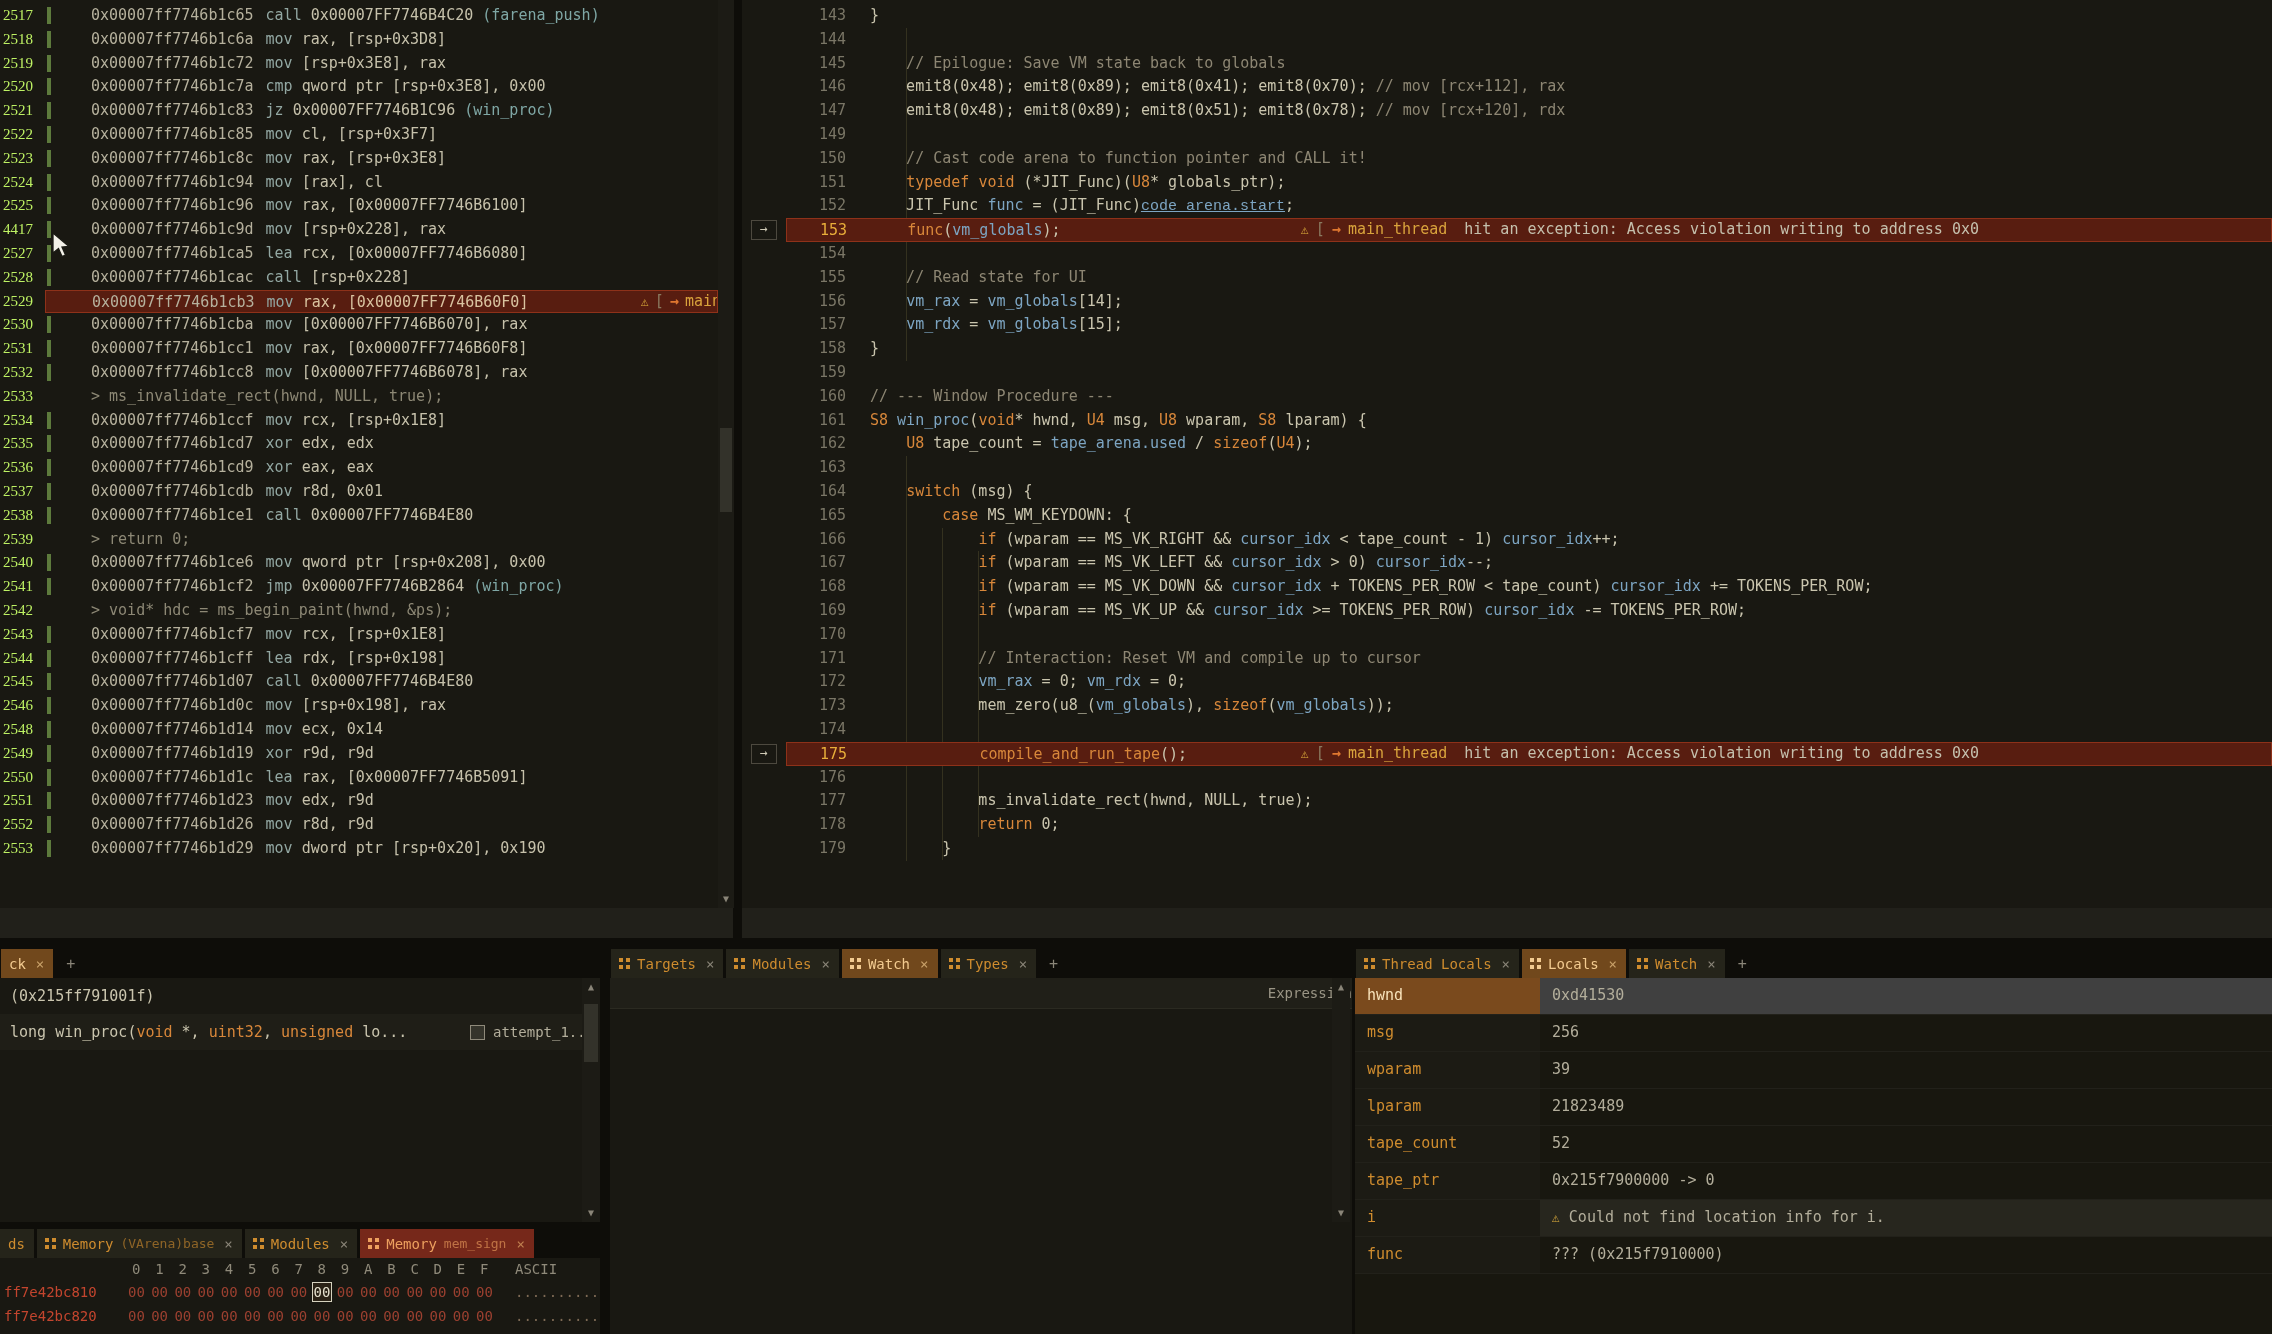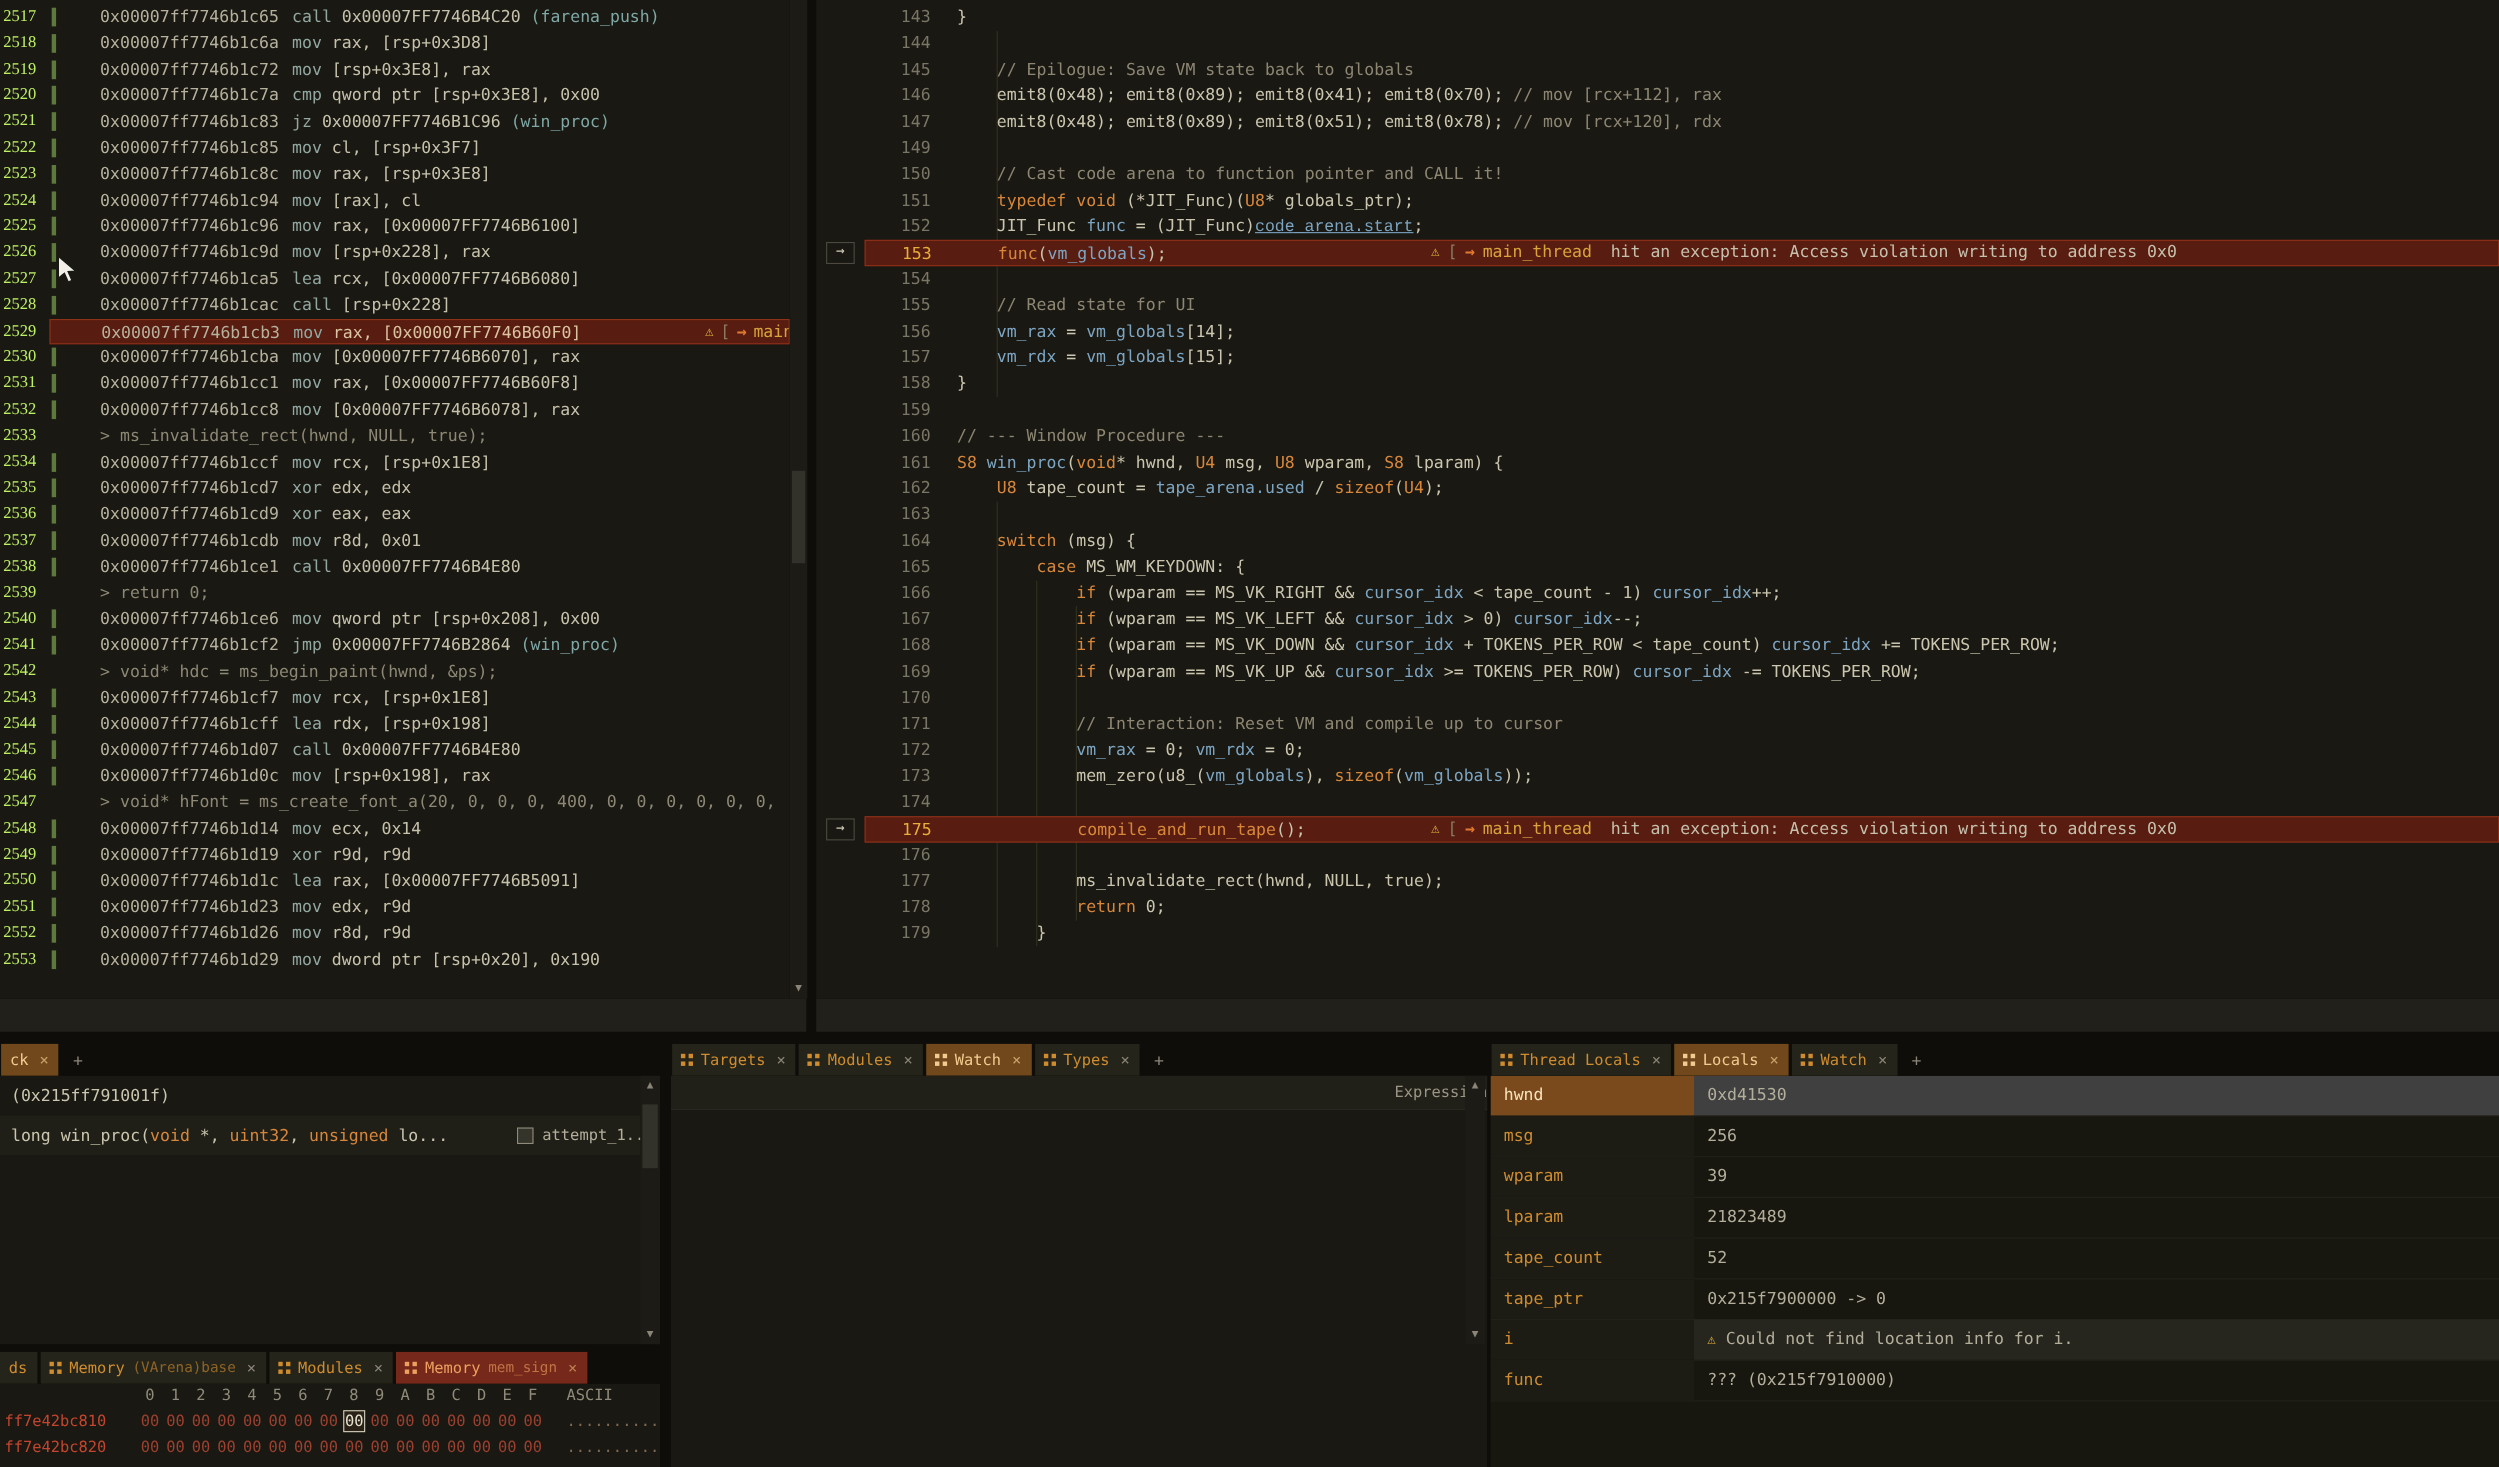--- a/index.html
+++ b/index.html
@@ -115,42 +115,41 @@
     <div id="disasm-rows" style="padding-top:4px">
         <div class="drow"><span class="dln">2517</span><div class="dbody"><span class="dbar"></span><span class="daddr">0x00007ff7746b1c65</span><span class="dmn">call</span><span class="dops">0x00007FF7746B4C20 </span><span class="dfn">(farena_push)</span></div></div>
         <div class="drow"><span class="dln">2518</span><div class="dbody"><span class="dbar"></span><span class="daddr">0x00007ff7746b1c6a</span><span class="dmn">mov</span><span class="dops">rax, [rsp+0x3D8]</span></div></div>
         <div class="drow"><span class="dln">2519</span><div class="dbody"><span class="dbar"></span><span class="daddr">0x00007ff7746b1c72</span><span class="dmn">mov</span><span class="dops">[rsp+0x3E8], rax</span></div></div>
         <div class="drow"><span class="dln">2520</span><div class="dbody"><span class="dbar"></span><span class="daddr">0x00007ff7746b1c7a</span><span class="dmn">cmp</span><span class="dops">qword ptr [rsp+0x3E8], 0x00</span></div></div>
         <div class="drow"><span class="dln">2521</span><div class="dbody"><span class="dbar"></span><span class="daddr">0x00007ff7746b1c83</span><span class="dmn">jz</span><span class="dops">0x00007FF7746B1C96 </span><span class="dfn">(win_proc)</span></div></div>
         <div class="drow"><span class="dln">2522</span><div class="dbody"><span class="dbar"></span><span class="daddr">0x00007ff7746b1c85</span><span class="dmn">mov</span><span class="dops">cl, [rsp+0x3F7]</span></div></div>
         <div class="drow"><span class="dln">2523</span><div class="dbody"><span class="dbar"></span><span class="daddr">0x00007ff7746b1c8c</span><span class="dmn">mov</span><span class="dops">rax, [rsp+0x3E8]</span></div></div>
         <div class="drow"><span class="dln">2524</span><div class="dbody"><span class="dbar"></span><span class="daddr">0x00007ff7746b1c94</span><span class="dmn">mov</span><span class="dops">[rax], cl</span></div></div>
         <div class="drow"><span class="dln">2525</span><div class="dbody"><span class="dbar"></span><span class="daddr">0x00007ff7746b1c96</span><span class="dmn">mov</span><span class="dops">rax, [0x00007FF7746B6100]</span></div></div>
-        <div class="drow"><span class="dln">2526</span><div class="dbody"><span class="dbar"></span><span class="daddr">0x00007ff7746b1c9d</span><span class="dmn">mov</span><span class="dops">[rsp+0x228], rax</span></div></div>
+        <div class="drow"><span class="dln">4417</span><div class="dbody"><span class="dbar"></span><span class="daddr">0x00007ff7746b1c9d</span><span class="dmn">mov</span><span class="dops">[rsp+0x228], rax</span></div></div>
         <div class="drow"><span class="dln">2527</span><div class="dbody"><span class="dbar"></span><span class="daddr">0x00007ff7746b1ca5</span><span class="dmn">lea</span><span class="dops">rcx, [0x00007FF7746B6080]</span></div></div>
         <div class="drow"><span class="dln">2528</span><div class="dbody"><span class="dbar"></span><span class="daddr">0x00007ff7746b1cac</span><span class="dmn">call</span><span class="dops">[rsp+0x228]</span></div></div>
         <div class="drow"><span class="dln">2529</span><div class="dbody derr"><span class="dbar none"></span><span class="daddr">0x00007ff7746b1cb3</span><span class="dmn">mov</span><span class="dops">rax, [0x00007FF7746B60F0]</span><span class="dbadge"><span class="bwarn">⚠</span><span class="bbr">[</span><span class="barr">→</span><span class="bthread">main_thread</span></span></div></div>
         <div class="drow"><span class="dln">2530</span><div class="dbody"><span class="dbar"></span><span class="daddr">0x00007ff7746b1cba</span><span class="dmn">mov</span><span class="dops">[0x00007FF7746B6070], rax</span></div></div>
         <div class="drow"><span class="dln">2531</span><div class="dbody"><span class="dbar"></span><span class="daddr">0x00007ff7746b1cc1</span><span class="dmn">mov</span><span class="dops">rax, [0x00007FF7746B60F8]</span></div></div>
         <div class="drow"><span class="dln">2532</span><div class="dbody"><span class="dbar"></span><span class="daddr">0x00007ff7746b1cc8</span><span class="dmn">mov</span><span class="dops">[0x00007FF7746B6078], rax</span></div></div>
         <div class="drow"><span class="dln">2533</span><div class="dbody"><span class="dsrc">&gt; ms_invalidate_rect(hwnd, NULL, true);</span></div></div>
         <div class="drow"><span class="dln">2534</span><div class="dbody"><span class="dbar"></span><span class="daddr">0x00007ff7746b1ccf</span><span class="dmn">mov</span><span class="dops">rcx, [rsp+0x1E8]</span></div></div>
         <div class="drow"><span class="dln">2535</span><div class="dbody"><span class="dbar"></span><span class="daddr">0x00007ff7746b1cd7</span><span class="dmn">xor</span><span class="dops">edx, edx</span></div></div>
         <div class="drow"><span class="dln">2536</span><div class="dbody"><span class="dbar"></span><span class="daddr">0x00007ff7746b1cd9</span><span class="dmn">xor</span><span class="dops">eax, eax</span></div></div>
         <div class="drow"><span class="dln">2537</span><div class="dbody"><span class="dbar"></span><span class="daddr">0x00007ff7746b1cdb</span><span class="dmn">mov</span><span class="dops">r8d, 0x01</span></div></div>
         <div class="drow"><span class="dln">2538</span><div class="dbody"><span class="dbar"></span><span class="daddr">0x00007ff7746b1ce1</span><span class="dmn">call</span><span class="dops">0x00007FF7746B4E80</span></div></div>
         <div class="drow"><span class="dln">2539</span><div class="dbody"><span class="dsrc">&gt; return 0;</span></div></div>
         <div class="drow"><span class="dln">2540</span><div class="dbody"><span class="dbar"></span><span class="daddr">0x00007ff7746b1ce6</span><span class="dmn">mov</span><span class="dops">qword ptr [rsp+0x208], 0x00</span></div></div>
         <div class="drow"><span class="dln">2541</span><div class="dbody"><span class="dbar"></span><span class="daddr">0x00007ff7746b1cf2</span><span class="dmn">jmp</span><span class="dops">0x00007FF7746B2864 </span><span class="dfn">(win_proc)</span></div></div>
         <div class="drow"><span class="dln">2542</span><div class="dbody"><span class="dsrc">&gt; void* hdc = ms_begin_paint(hwnd, &amp;ps);</span></div></div>
         <div class="drow"><span class="dln">2543</span><div class="dbody"><span class="dbar"></span><span class="daddr">0x00007ff7746b1cf7</span><span class="dmn">mov</span><span class="dops">rcx, [rsp+0x1E8]</span></div></div>
         <div class="drow"><span class="dln">2544</span><div class="dbody"><span class="dbar"></span><span class="daddr">0x00007ff7746b1cff</span><span class="dmn">lea</span><span class="dops">rdx, [rsp+0x198]</span></div></div>
         <div class="drow"><span class="dln">2545</span><div class="dbody"><span class="dbar"></span><span class="daddr">0x00007ff7746b1d07</span><span class="dmn">call</span><span class="dops">0x00007FF7746B4E80</span></div></div>
         <div class="drow"><span class="dln">2546</span><div class="dbody"><span class="dbar"></span><span class="daddr">0x00007ff7746b1d0c</span><span class="dmn">mov</span><span class="dops">[rsp+0x198], rax</span></div></div>
-        <div class="drow"><span class="dln">2547</span><div class="dbody"><span class="dsrc">&gt; void* hFont = ms_create_font_a(20, 0, 0, 0, 400, 0, 0, 0, 0, 0, 0,</span></div></div>
         <div class="drow"><span class="dln">2548</span><div class="dbody"><span class="dbar"></span><span class="daddr">0x00007ff7746b1d14</span><span class="dmn">mov</span><span class="dops">ecx, 0x14</span></div></div>
         <div class="drow"><span class="dln">2549</span><div class="dbody"><span class="dbar"></span><span class="daddr">0x00007ff7746b1d19</span><span class="dmn">xor</span><span class="dops">r9d, r9d</span></div></div>
         <div class="drow"><span class="dln">2550</span><div class="dbody"><span class="dbar"></span><span class="daddr">0x00007ff7746b1d1c</span><span class="dmn">lea</span><span class="dops">rax, [0x00007FF7746B5091]</span></div></div>
         <div class="drow"><span class="dln">2551</span><div class="dbody"><span class="dbar"></span><span class="daddr">0x00007ff7746b1d23</span><span class="dmn">mov</span><span class="dops">edx, r9d</span></div></div>
         <div class="drow"><span class="dln">2552</span><div class="dbody"><span class="dbar"></span><span class="daddr">0x00007ff7746b1d26</span><span class="dmn">mov</span><span class="dops">r8d, r9d</span></div></div>
         <div class="drow"><span class="dln">2553</span><div class="dbody"><span class="dbar"></span><span class="daddr">0x00007ff7746b1d29</span><span class="dmn">mov</span><span class="dops">dword ptr [rsp+0x20], 0x190</span></div></div>
       </div>
   </div>
   <div id="dscroll">
     <div class="thumb"></div>

